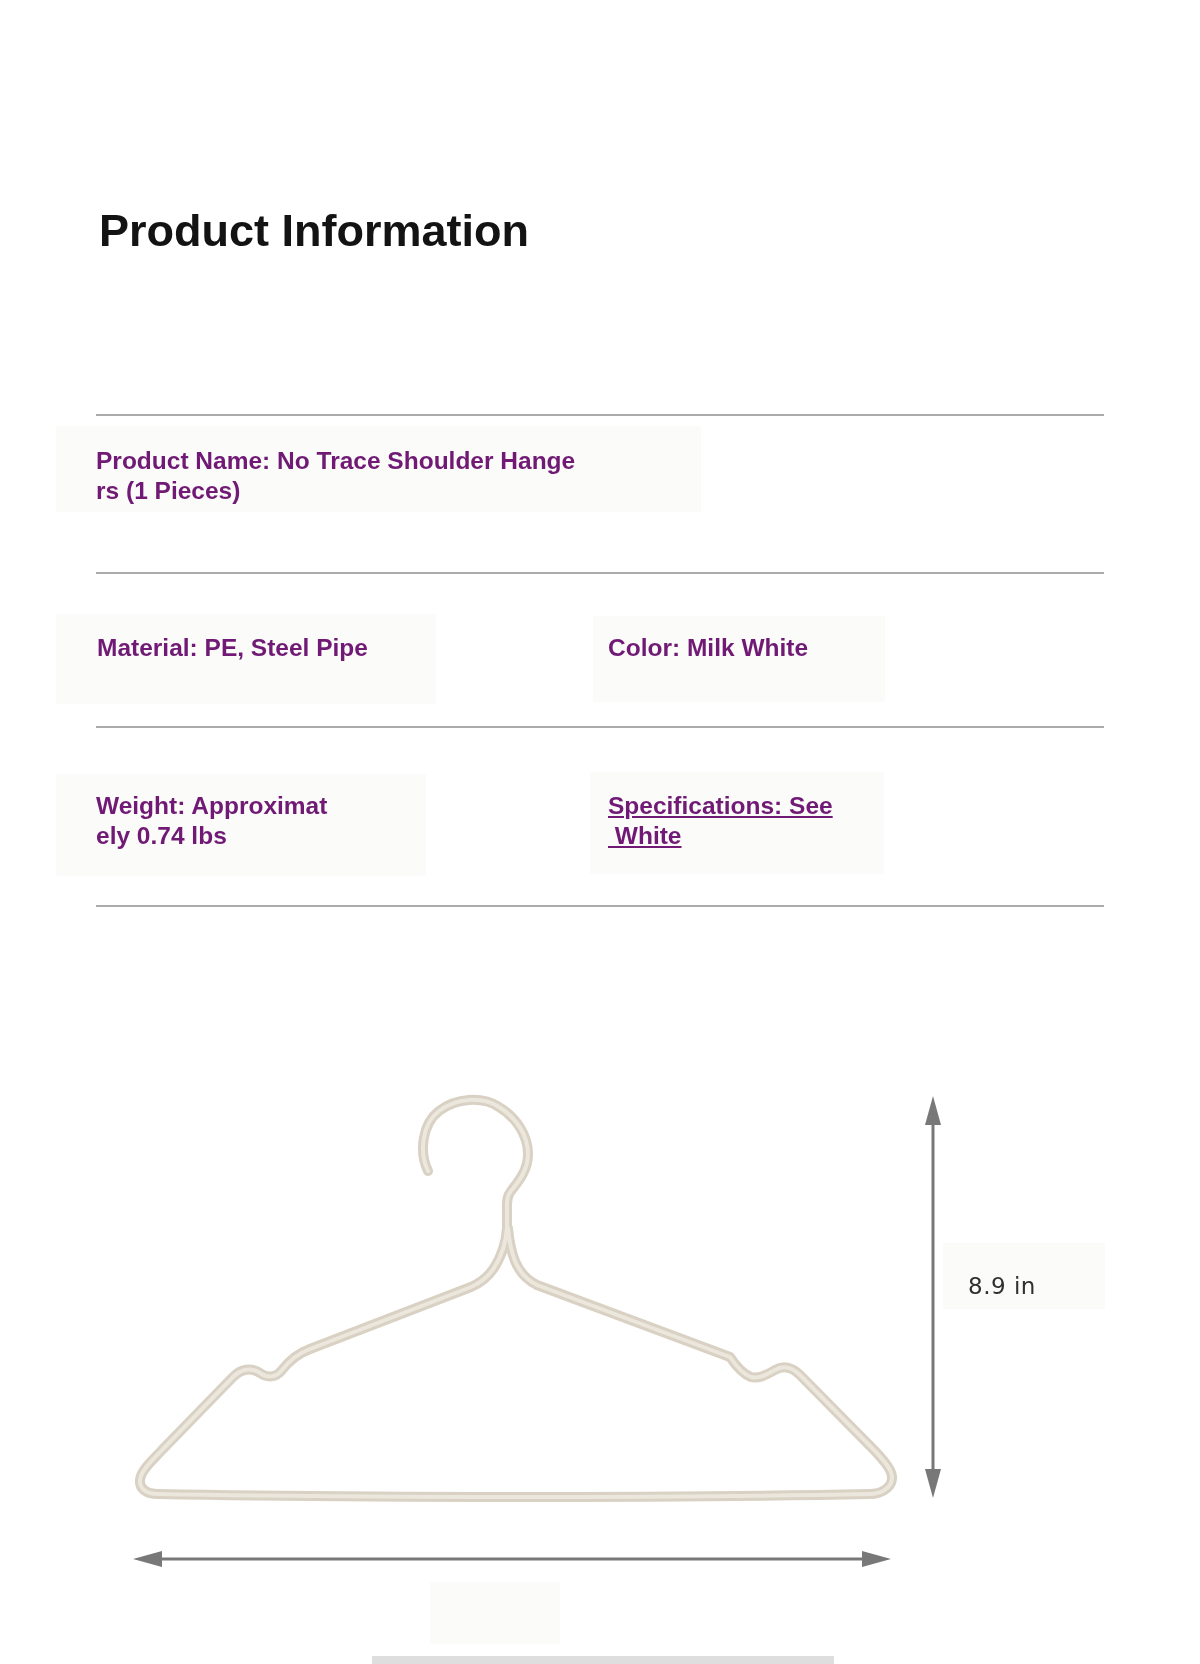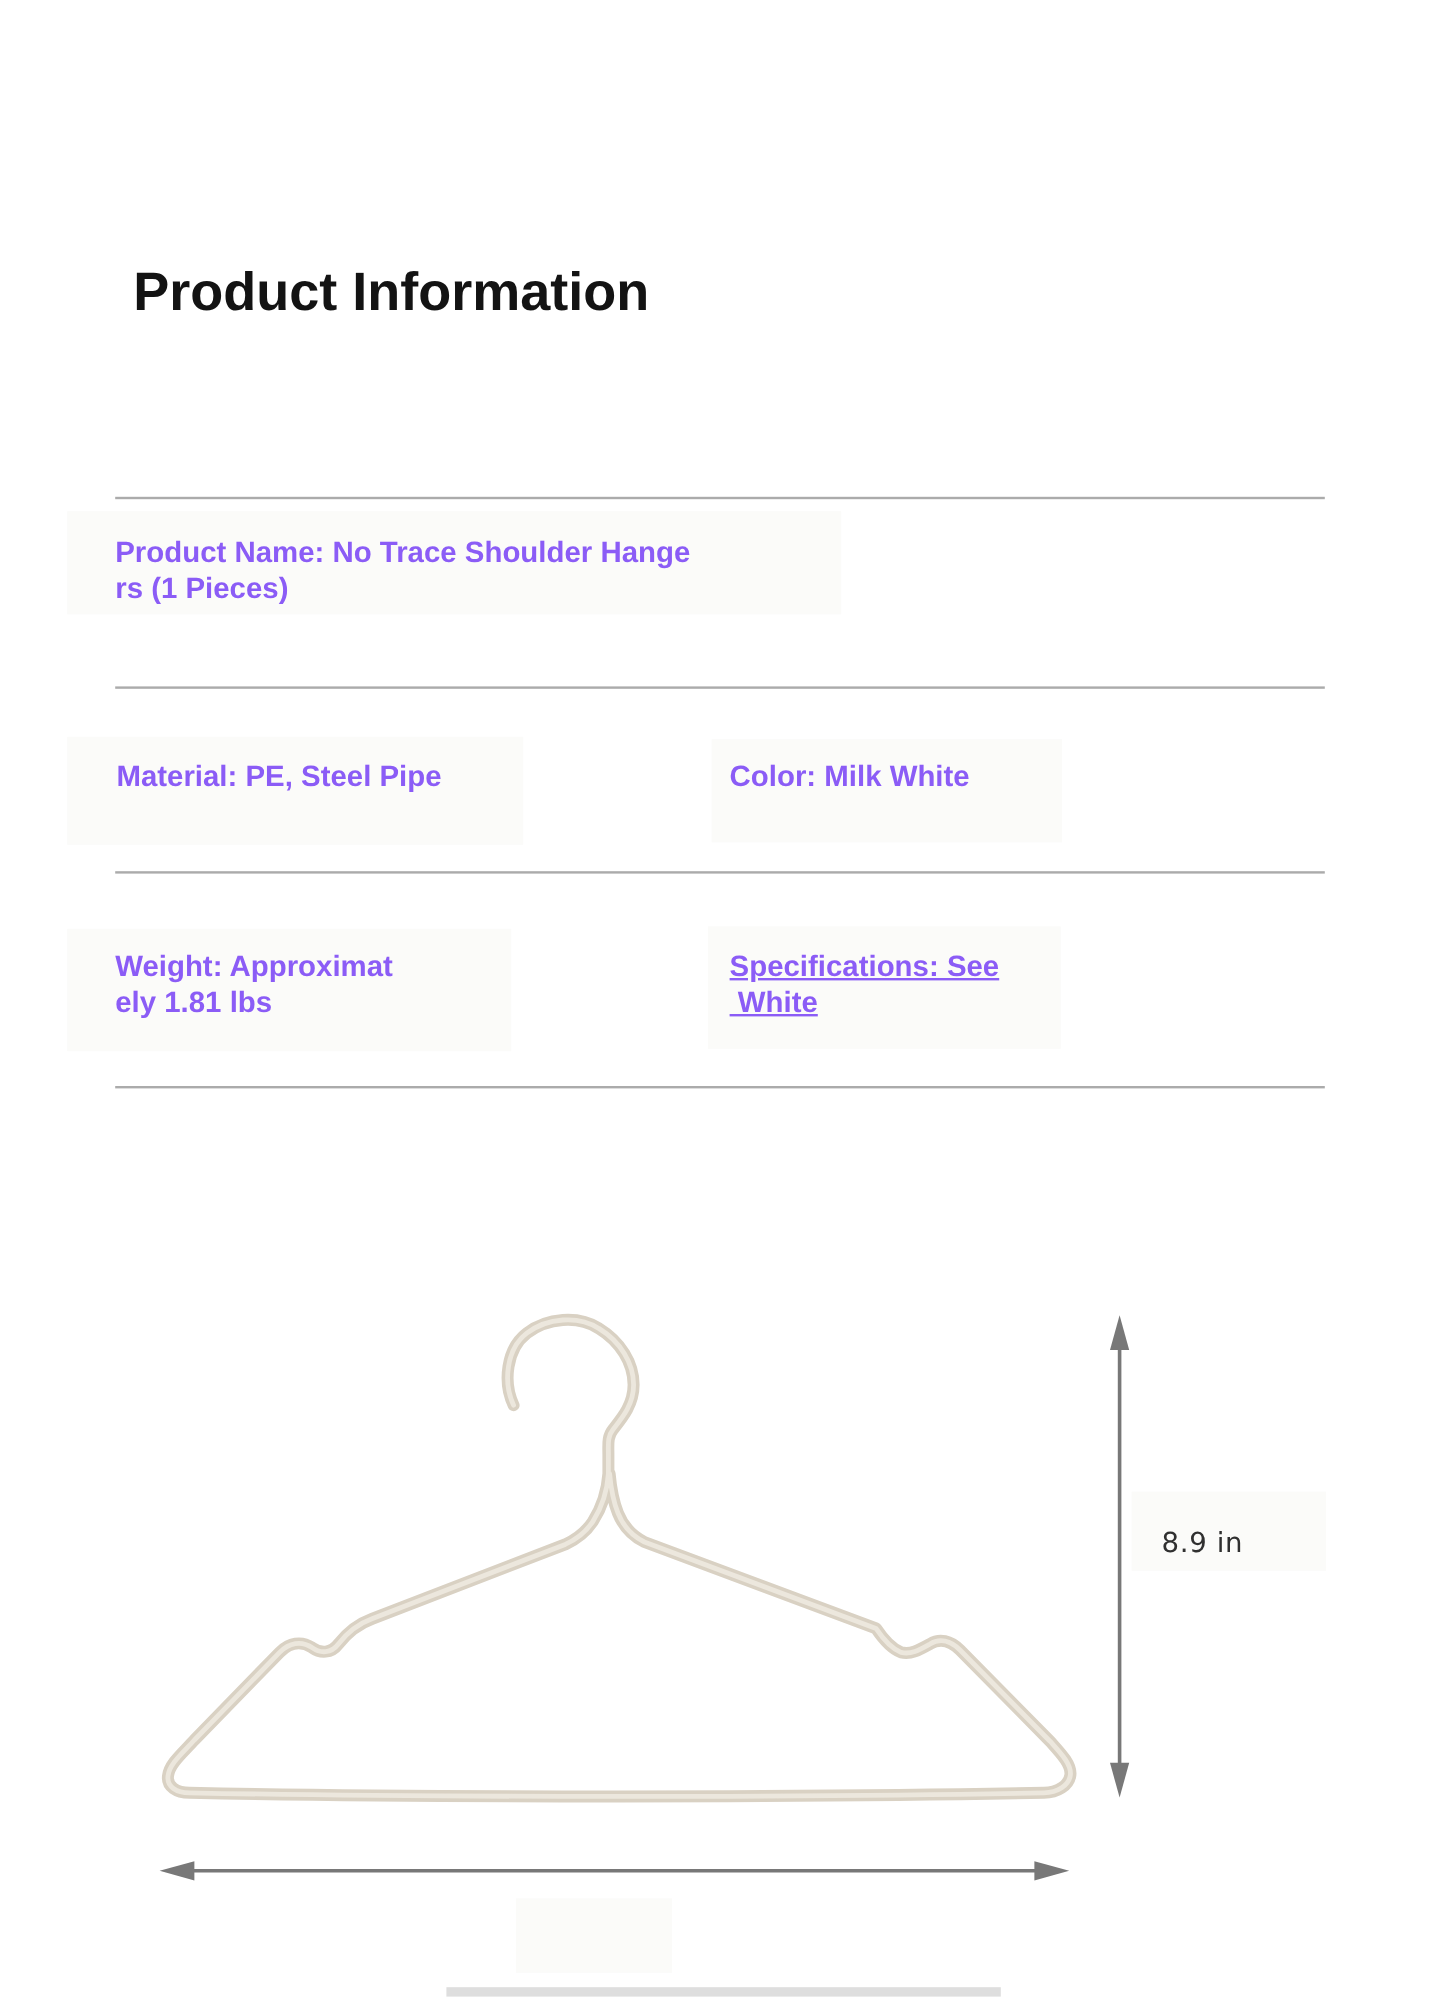--- a/index.html
+++ b/index.html
@@ -24,21 +24,21 @@
     position:absolute;
     left:96px;
     width:1008px;
     height:2px;
   }
   .spec-label{
     position:absolute;
     font-weight:700;
     font-size:24.5px;
     line-height:29.5px;
-    color:#8b5cf6;
+    color:#701a75;
     letter-spacing:0px;
   }
   .spec-line{white-space:pre;}
   .dim-label{
     position:absolute;
     font-family:"DejaVu Sans",sans-serif;
     font-size:23px;
     line-height:30px;
     color:#303030;
     letter-spacing:0.5px;
@@ -63,42 +63,42 @@
 <body>
 
 <div class="backdrop" style="left: 56px; top: 426px; width: 645px; height: 86px; background: rgb(251, 251, 249);"></div>
 <div class="backdrop" style="left: 56px; top: 614px; width: 380px; height: 90px; background: rgb(251, 251, 249);"></div>
 <div class="backdrop" style="left: 593px; top: 616px; width: 292px; height: 86px; background: rgb(251, 251, 249);"></div>
 <div class="backdrop" style="left: 56px; top: 774px; width: 370px; height: 102px; background: rgb(251, 251, 249);"></div>
 <div class="backdrop" style="left: 590px; top: 772px; width: 294px; height: 102px; background: rgb(251, 251, 249);"></div>
 <div class="backdrop" style="left: 943px; top: 1243px; width: 162px; height: 66px; background: rgb(251, 251, 249);"></div>
 <div class="backdrop" style="left: 430px; top: 1582px; width: 130px; height: 62px; background: rgb(251, 251, 249);"></div>
 
-<h1 class="page-title" style="left:95px;top:201px;margin:16px;">Product Information</h1>
+<h1 class="page-title" style="left:95px;top:201px;margin:4px;">Product Information</h1>
 
 <div class="divider" style="top: 414px; background: rgb(171, 171, 171);"></div>
 <div class="divider" style="top: 572px; background: rgb(171, 171, 171);"></div>
 <div class="divider" style="top: 726px; background: rgb(171, 171, 171);"></div>
 <div class="divider" style="top: 905px; background: rgb(171, 171, 171);"></div>
 
 <div class="spec-label" style="left:96px;top:446px;">
   <div class="spec-line">Product Name: No Trace Shoulder Hange</div>
   <div class="spec-line">rs (1 Pieces)</div>
 </div>
 
 <div class="spec-label" style="left:97px;top:633px;">
   <div class="spec-line">Material: PE, Steel Pipe</div>
 </div>
 <div class="spec-label" style="left:608px;top:633px;">
   <div class="spec-line">Color: Milk White</div>
 </div>
 
 <div class="spec-label" style="left:96px;top:791px;line-height:30px;">
   <div class="spec-line">Weight: Approximat</div>
-  <div class="spec-line">ely 1.81 lbs</div>
+  <div class="spec-line">ely 0.74 lbs</div>
 </div>
 <div class="spec-label" style="left:608px;top:791px;line-height:30px;text-decoration:underline;">
   <div class="spec-line">Specifications: See</div>
   <div class="spec-line"> White</div>
 </div>
 
 <svg class="diagram-svg" viewBox="0 0 1200 1664" aria-hidden="true">
 
   <path class="wire-base" d="M 428 1171
            C 419 1152 422 1124 439 1111

